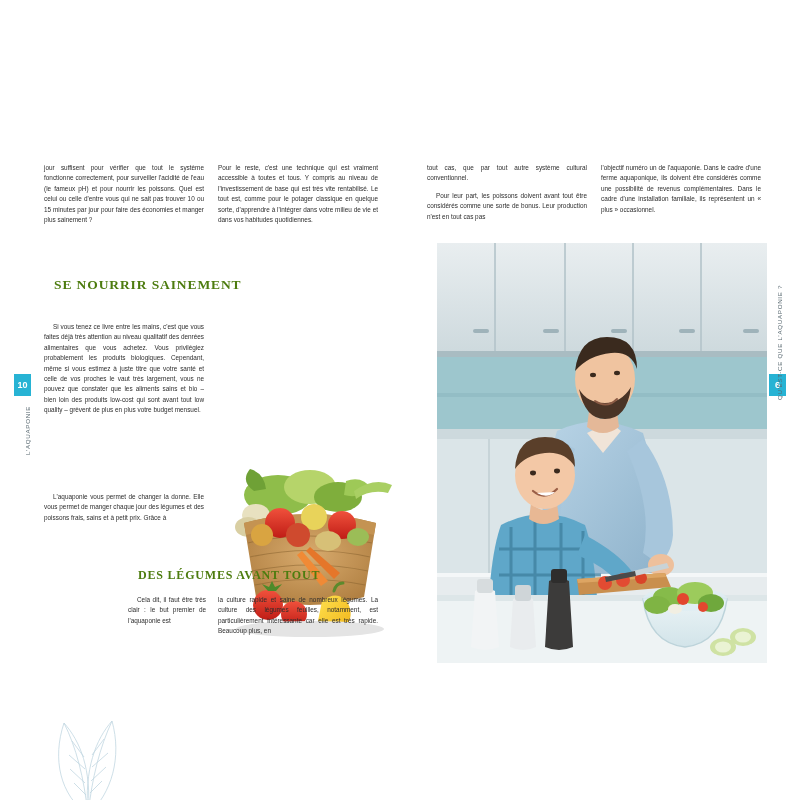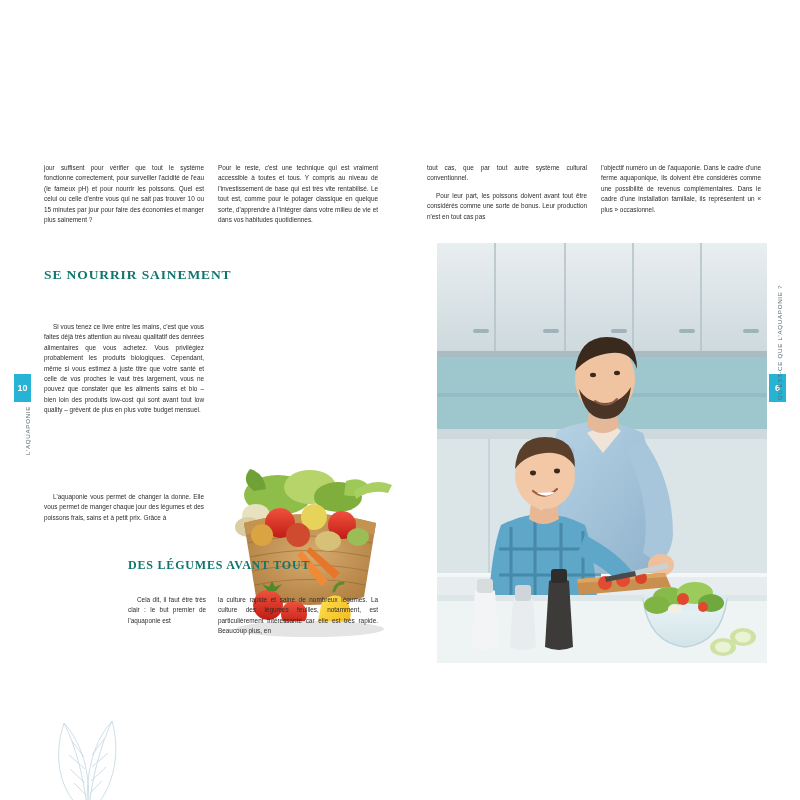--- a/index.html
+++ b/index.html
@@ -27,21 +27,21 @@
     height: 500px;
     background: #ffffff;
   }
   .page-left { left: 22px; width: 370px; }
   .page-right { left: 410px; width: 370px; }
 
   
   .side-tab {
     position: absolute;
     width: 17px;
-    height: 28px;
+    height: 22px;
     background: #27b3d4;
     color: #ffffff;
     font-size: 9px;
     font-weight: bold;
     display: flex;
     align-items: center;
     justify-content: center;
   }
   .side-tab-left { left: 14px; top: 374px; }
   .side-tab-right { left: 769px; top: 374px; }
@@ -75,22 +75,22 @@
     hyphens: auto;
   }
   .col p { margin: 0 0 7px 0; }
   .col p.ind { text-indent: 9px; }
 
   h2.section-title {
     font-family: "Liberation Serif", serif;
     font-size: 13.5px;
     line-height: 1.25;
     letter-spacing: 0.9px;
-    color: #0f766e;
-    margin: 0;
+    color: #4d7c0f;
+    margin: 10px;
     font-weight: bold;
     text-transform: uppercase;
   }
   h2.section-title.sub {
     font-size: 12px;
     letter-spacing: 0.8px;
   }
 
   
   .photo-basket {

